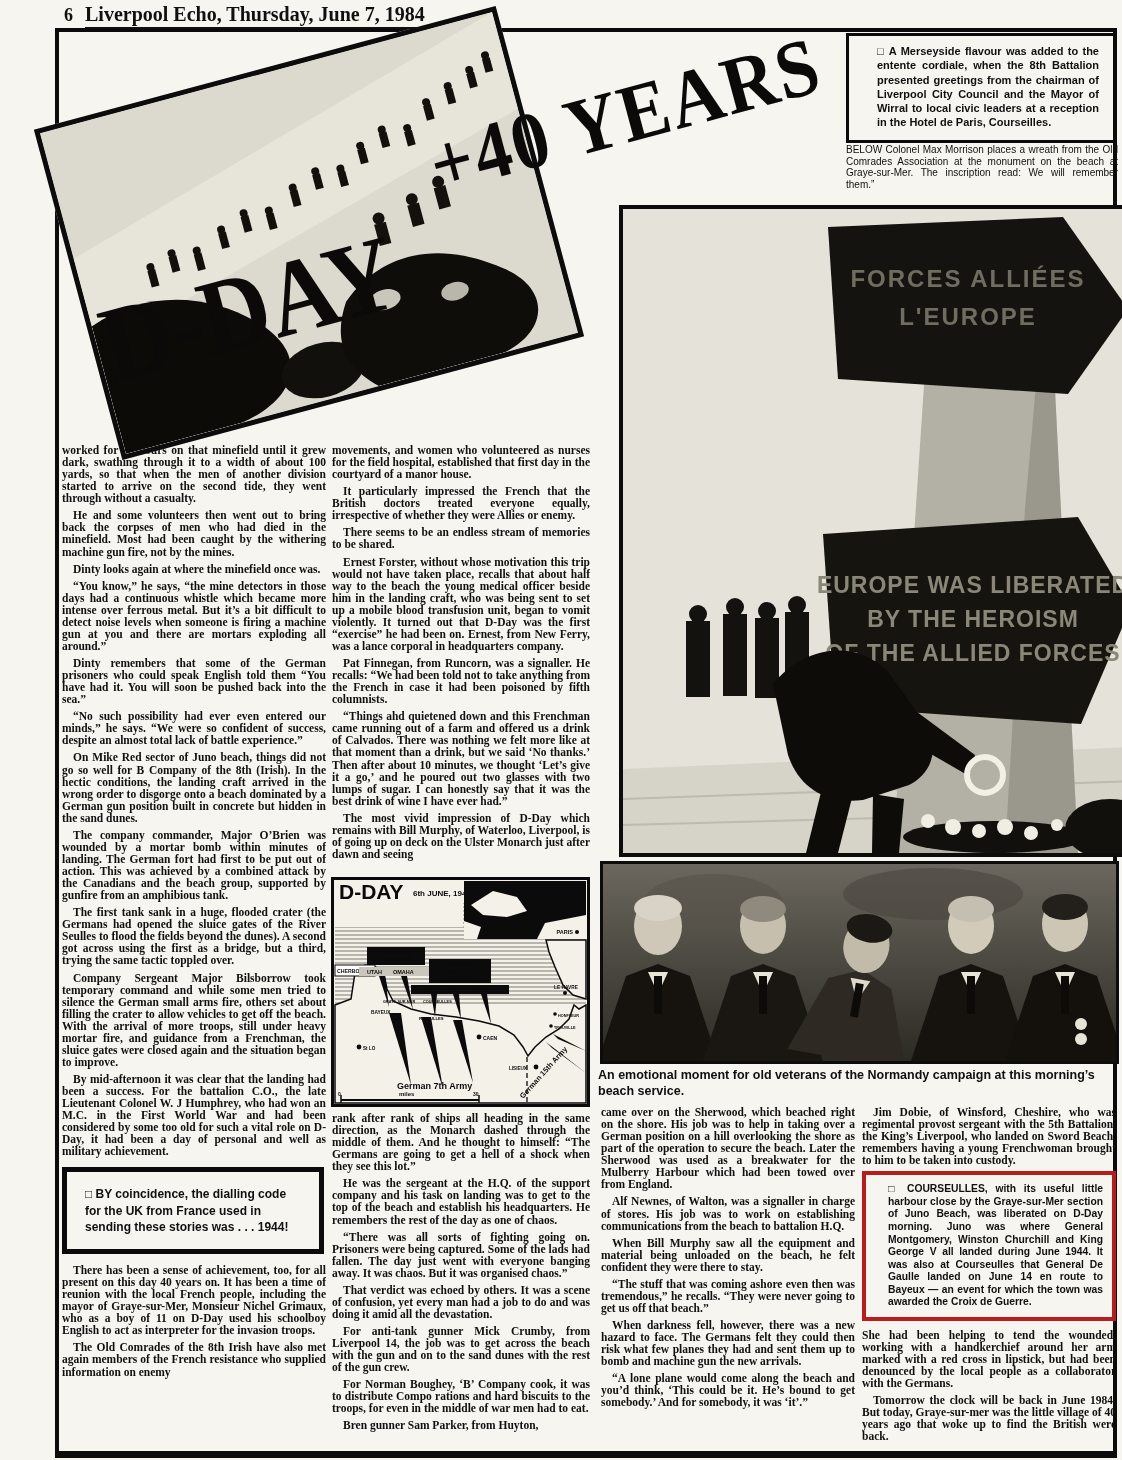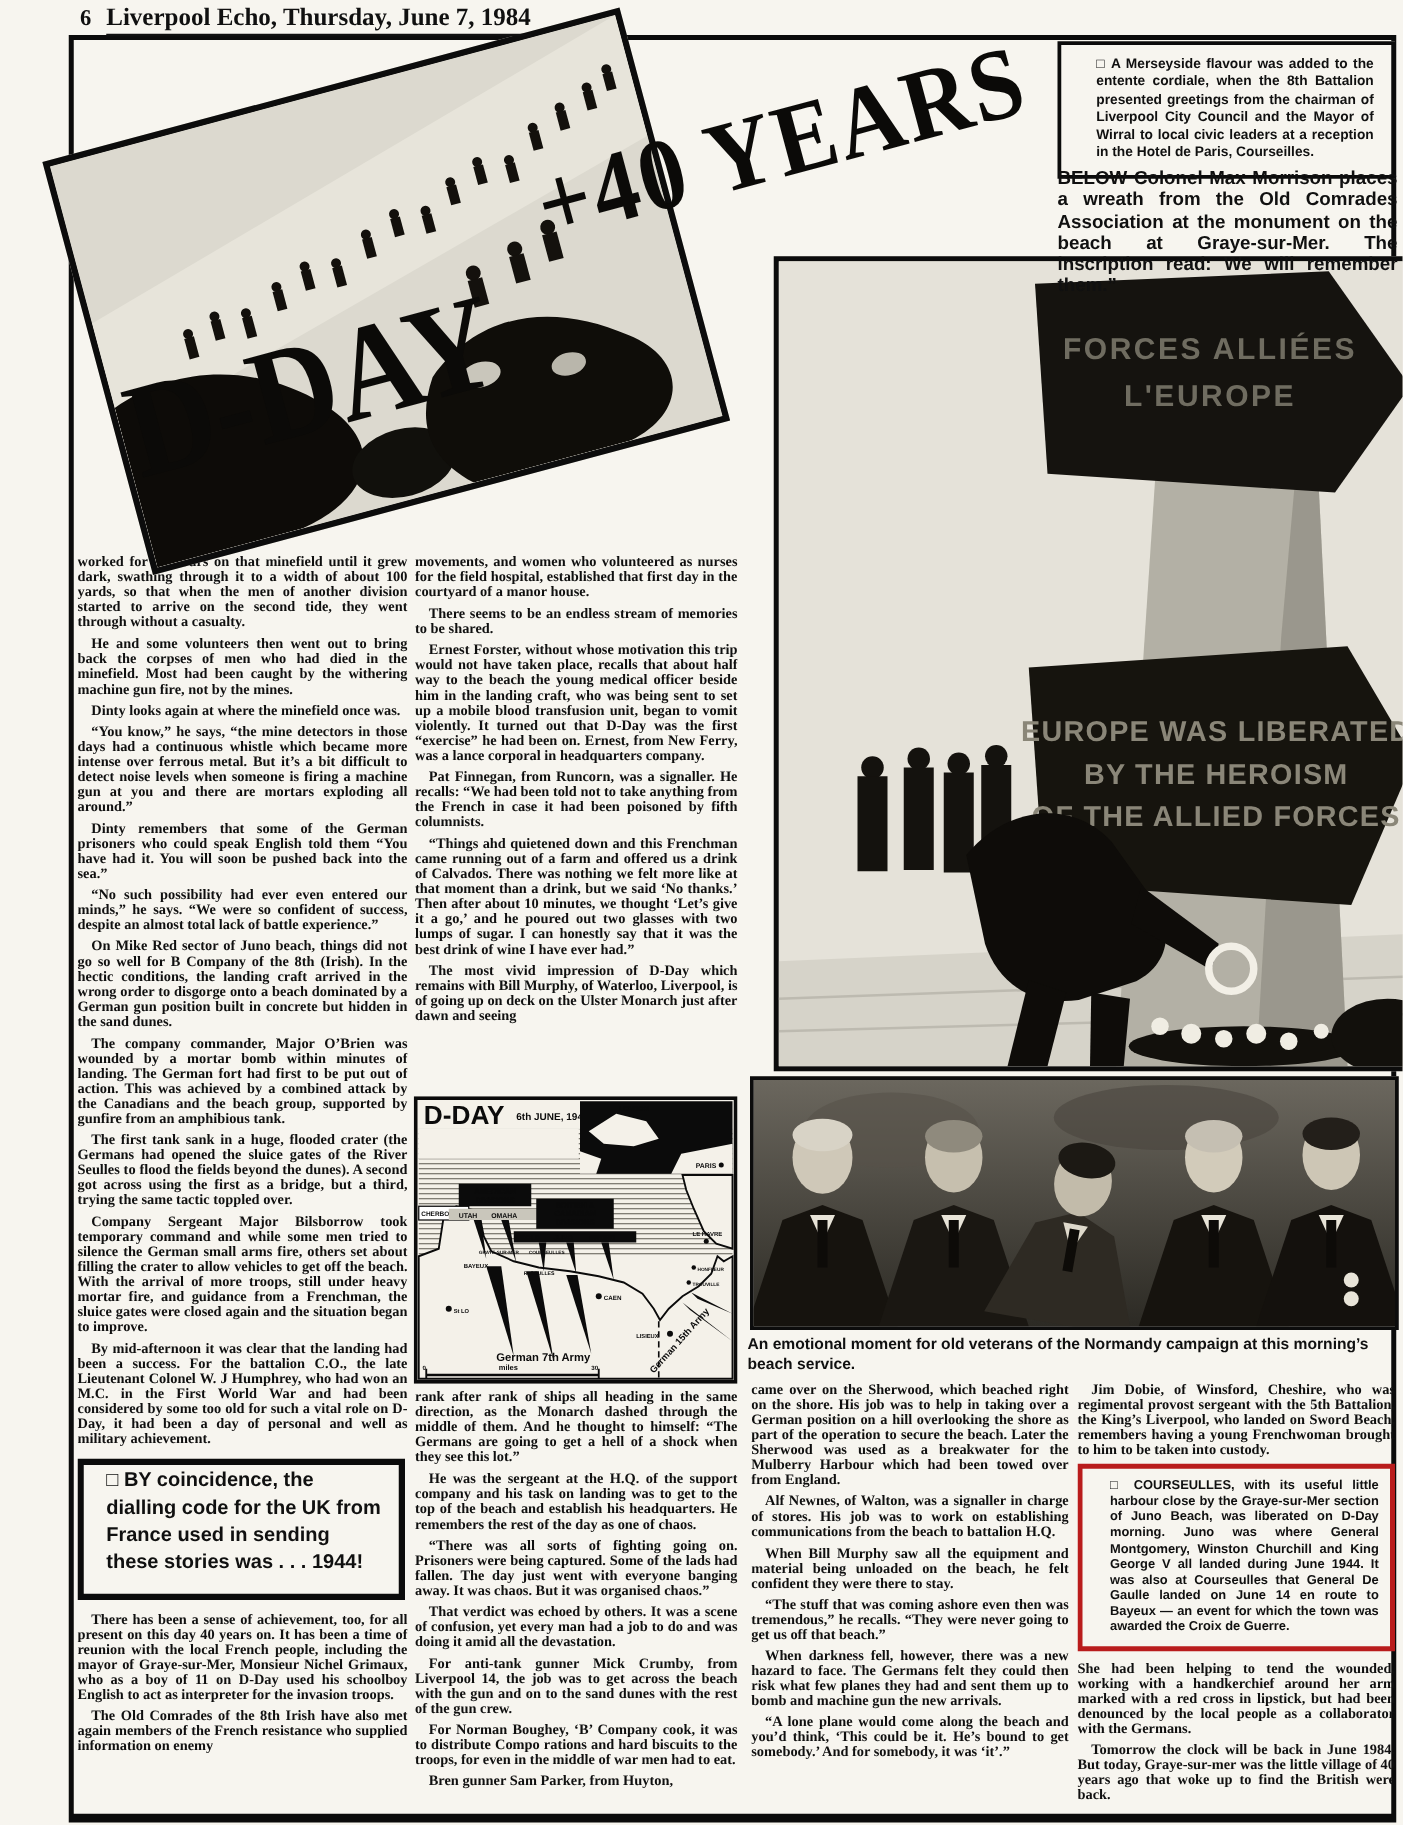--- a/index.html
+++ b/index.html
@@ -21,41 +21,41 @@
   .dday{position:absolute;left:6px;top:170px;font-family:"Liberation Serif",serif;
     font-weight:bold;font-size:96px;line-height:1;letter-spacing:0px;color:#0b0a08;
     transform:scaleY(1.12);transform-origin:left top;z-index:2;}
   .years{position:absolute;left:442px;top:132px;width:460px;z-index:3;
     font-family:"Liberation Serif",serif;font-weight:bold;font-size:74px;line-height:1;
     letter-spacing:2px;color:#0b0a08;transform:rotate(-15deg) scaleY(1.1);transform-origin:left bottom;}
   
   .mersbox{position:absolute;left:846px;top:33px;width:270px;z-index:2;
     border:3px solid #0b0b0b;padding:8px 14px 10px 28px;box-sizing:border-box;
     font-family:"Liberation Sans",sans-serif;font-weight:bold;font-size:11px;line-height:1.3;text-align:justify;background:#f7f5ef;}
-  .belowcap{position:absolute;left:846px;top:134px;width:272px;z-index:2;
-    font-family:"Liberation Sans",sans-serif;font-weight:bold;font-size:15px;line-height:1.15;text-align:justify;}
+  .belowcap{position:absolute;left:846px;top:144px;width:272px;z-index:2;
+    font-family:"Liberation Sans",sans-serif;font-weight:normal;font-size:10px;line-height:1.15;text-align:justify;}
   .photo{position:absolute;background:#e5e2d9;z-index:1;}
   .photo.monument{left:600px;top:205px;width:511px;height:644px;border:4px solid #0c0c0c;margin-left:19px;}
   .photo.vets{left:600px;top:861px;width:513px;height:197px;border:3px solid #0c0c0c;}
   .vetcap{position:absolute;left:598px;top:1068px;width:521px;z-index:1;text-align:left;
     font-family:"Liberation Sans",sans-serif;font-weight:bold;font-size:12.5px;line-height:1.25;}
   
   .map{position:absolute;left:331px;top:877px;width:259px;height:230px;z-index:2;background:#f4f1e9;}
   .map text{font-family:"Liberation Sans",sans-serif;font-weight:bold;fill:#0b0b0b;}
   
   .col{position:absolute;text-align:justify;font-weight:bold;font-size:11.5px;line-height:1.05;z-index:1;overflow:hidden;}
   .col p{margin:0 0 5px 0;text-indent:11px;}
   .col p.cont{text-indent:0;}
   .c1{left:62px;top:444px;width:264px;height:1004px;}
   .c2a{left:332px;top:444px;width:258px;height:430px;}
   .c2b{left:332px;top:1112px;width:258px;height:338px;}
   .c3{left:601px;top:1106px;width:254px;height:348px;}
   .c4{left:862px;top:1106px;width:254px;height:348px;}
-  .note{border:5px solid #0b0b0b;margin:10px 2px 10px 0;padding:2px 14px 14px 18px;
-    font-family:"Liberation Sans",sans-serif;font-size:16px;line-height:1.35;text-align:left;text-indent:0;}
+  .note{border:5px solid #0b0b0b;margin:10px 2px 10px 0;padding:14px 14px 14px 18px;
+    font-family:"Liberation Sans",sans-serif;font-size:12px;line-height:1.35;text-align:left;text-indent:0;}
   .cbox{border:4px solid #b91c1c;margin:4px 0 8px 0;padding:8px 9px 8px 22px;
     font-family:"Liberation Sans",sans-serif;font-size:10.3px;line-height:1.22;text-align:justify;text-indent:0;}
 </style>
 </head>
 <body>
 
 <div class="hdr">
   <span class="pg">6</span>
   <span class="mast">Liverpool Echo, Thursday, June 7, 1984</span>
 </div>
@@ -310,20 +310,21 @@
   <p>The first tank sank in a huge, flooded crater (the Germans had opened the sluice gates of the River Seulles to flood the fields beyond the dunes). A second got across using the first as a bridge, but a third, trying the same tactic toppled over.</p>
   <p>Company Sergeant Major Bilsborrow took temporary command and while some men tried to silence the German small arms fire, others set about filling the crater to allow vehicles to get off the beach. With the arrival of more troops, still under heavy mortar fire, and guidance from a Frenchman, the sluice gates were closed again and the situation began to improve.</p>
   <p>By mid-afternoon it was clear that the landing had been a success. For the battalion C.O., the late Lieutenant Colonel W. J Humphrey, who had won an M.C. in the First World War and had been considered by some too old for such a vital role on D-Day, it had been a day of personal and well as military achievement.</p>
   <div class="note">□ BY coincidence, the dialling code for the UK from France used in sending these stories was . . . 1944!</div>
   <p>There has been a sense of achievement, too, for all present on this day 40 years on. It has been a time of reunion with the local French people, including the mayor of Graye-sur-Mer, Monsieur Nichel Grimaux, who as a boy of 11 on D-Day used his schoolboy English to act as interpreter for the invasion troops.</p>
   <p>The Old Comrades of the 8th Irish have also met again members of the French resistance who supplied information on enemy</p>
 </div>
 
 <div class="col c2a">
   <p class="cont">movements, and women who volunteered as nurses for the field hospital, established that first day in the courtyard of a manor house.</p>
+  <p>It particularly impressed the French that the British doctors treated everyone equally, irrespective of whether they were Allies or enemy.</p>
   <p>There seems to be an endless stream of memories to be shared.</p>
   <p>Ernest Forster, without whose motivation this trip would not have taken place, recalls that about half way to the beach the young medical officer beside him in the landing craft, who was being sent to set up a mobile blood transfusion unit, began to vomit violently. It turned out that D-Day was the first “exercise” he had been on. Ernest, from New Ferry, was a lance corporal in headquarters company.</p>
   <p>Pat Finnegan, from Runcorn, was a signaller. He recalls: “We had been told not to take anything from the French in case it had been poisoned by fifth columnists.</p>
   <p>“Things ahd quietened down and this Frenchman came running out of a farm and offered us a drink of Calvados. There was nothing we felt more like at that moment than a drink, but we said ‘No thanks.’ Then after about 10 minutes, we thought ‘Let’s give it a go,’ and he poured out two glasses with two lumps of sugar. I can honestly say that it was the best drink of wine I have ever had.”</p>
   <p>The most vivid impression of D-Day which remains with Bill Murphy, of Waterloo, Liverpool, is of going up on deck on the Ulster Monarch just after dawn and seeing</p>
 </div>
 
 <div class="col c2b">
   <p class="cont">rank after rank of ships all heading in the same direction, as the Monarch dashed through the middle of them. And he thought to himself: “The Germans are going to get a hell of a shock when they see this lot.”</p>
   <p>He was the sergeant at the H.Q. of the support company and his task on landing was to get to the top of the beach and establish his headquarters. He remembers the rest of the day as one of chaos.</p>

